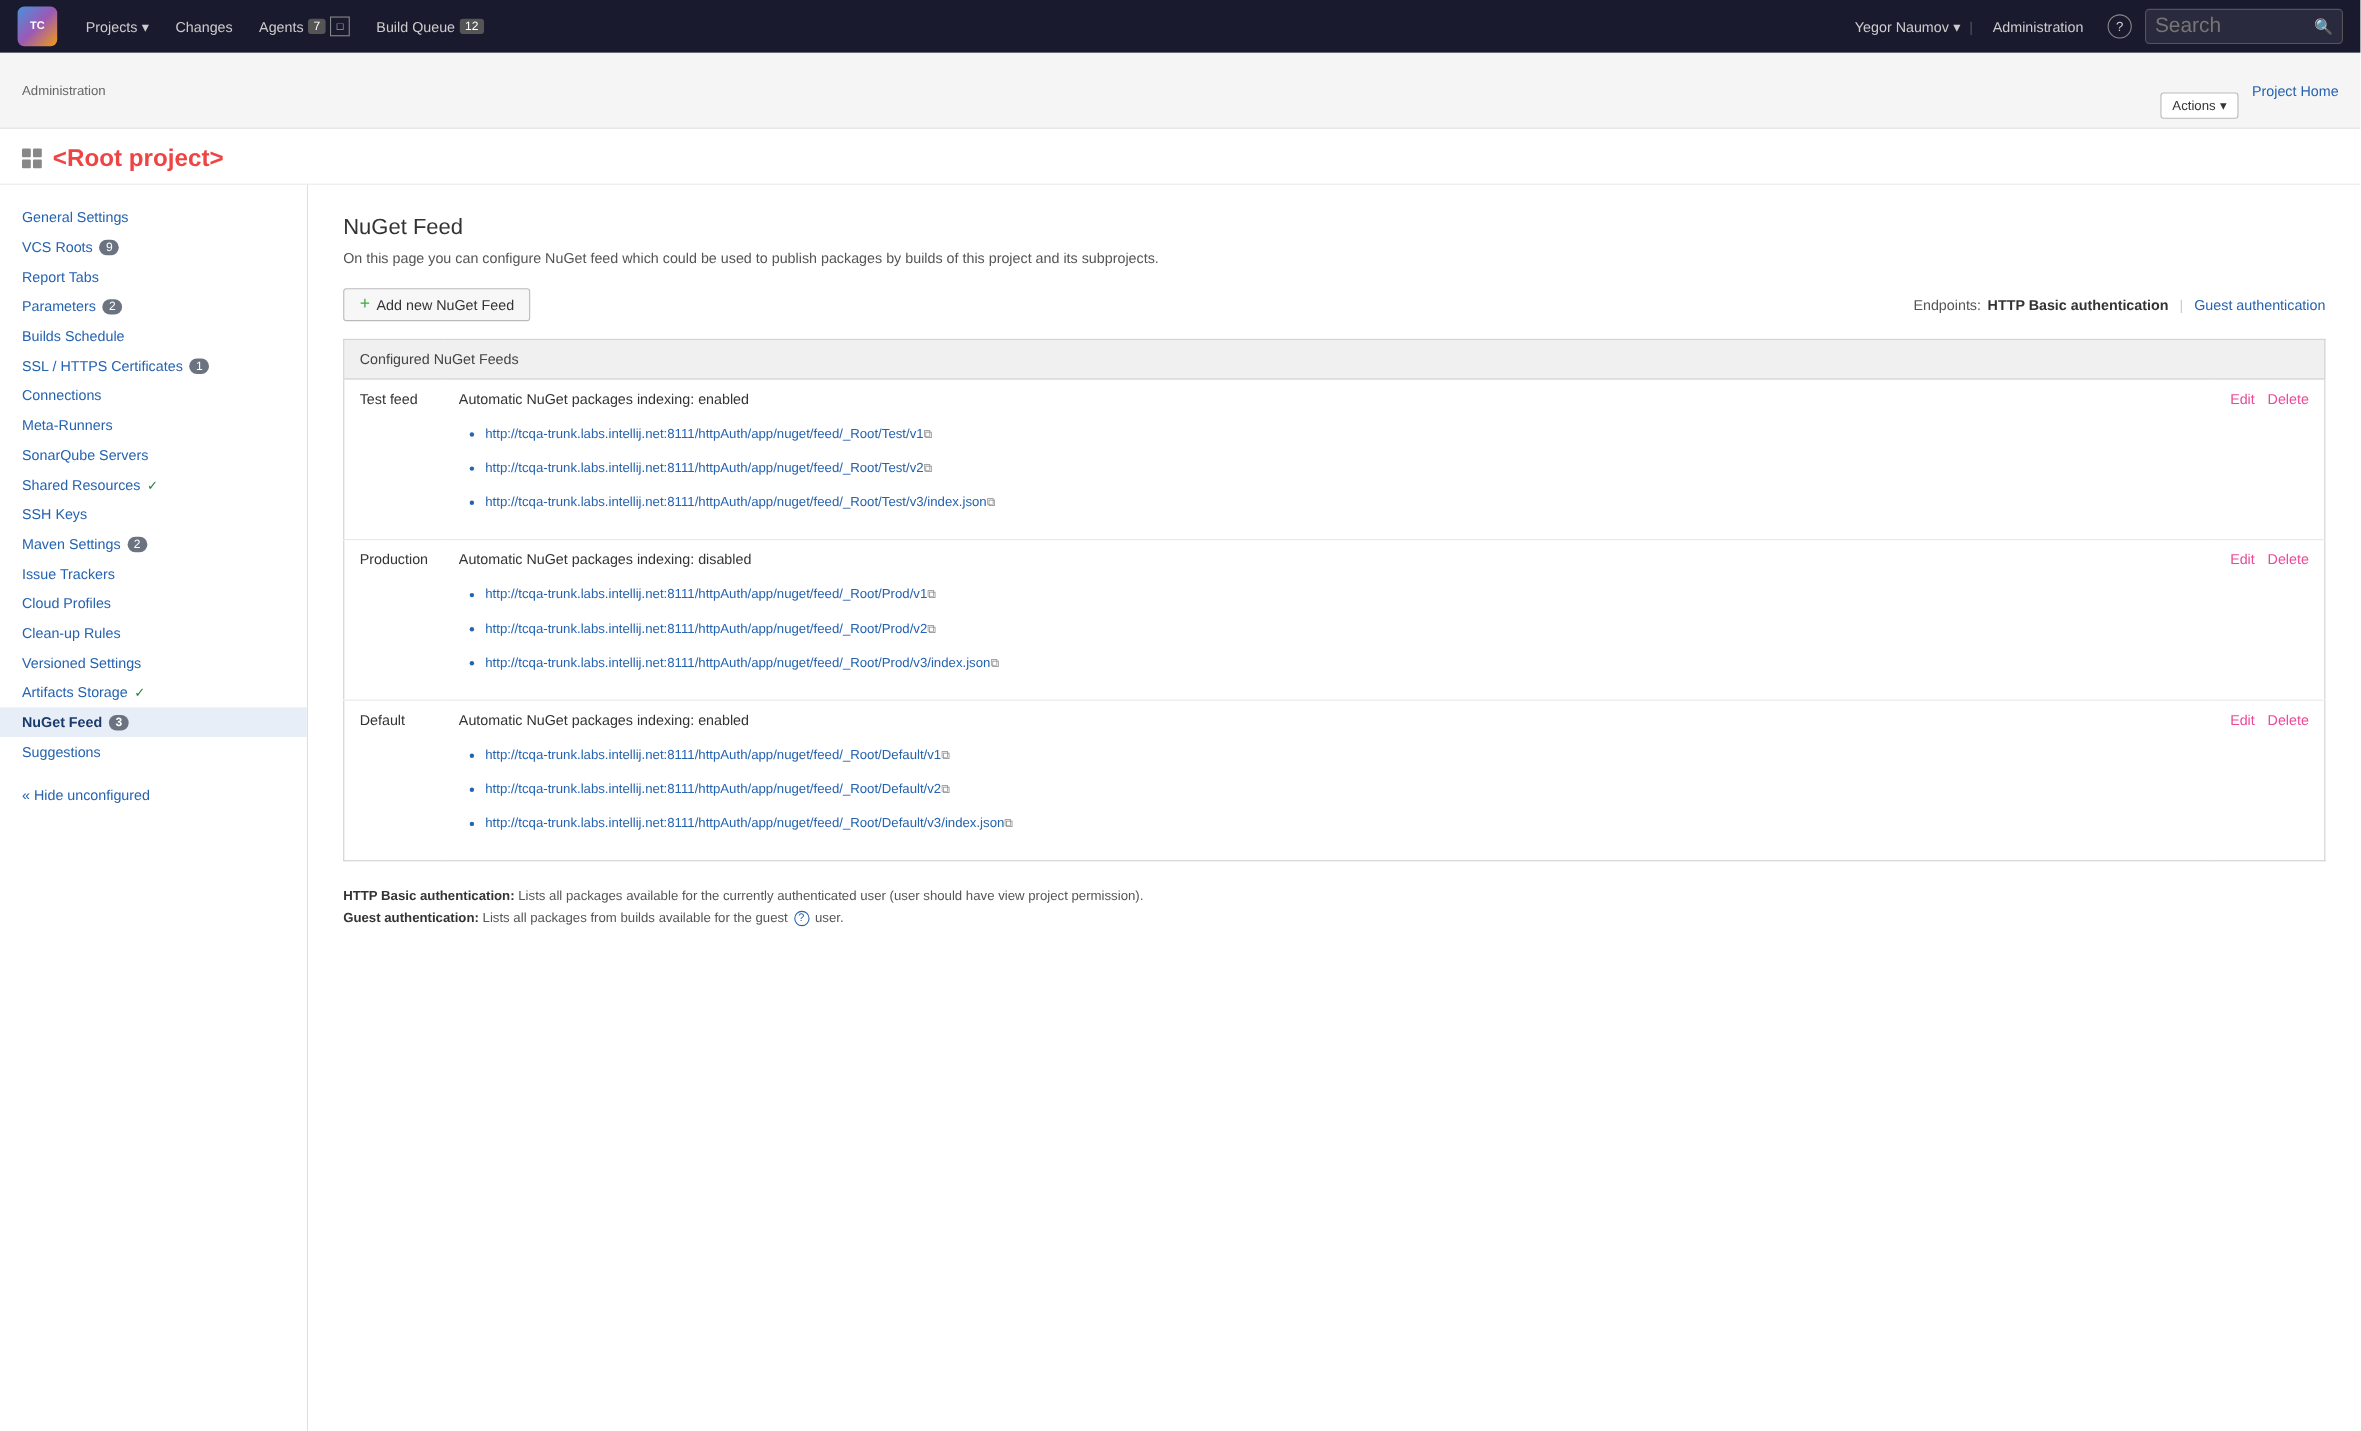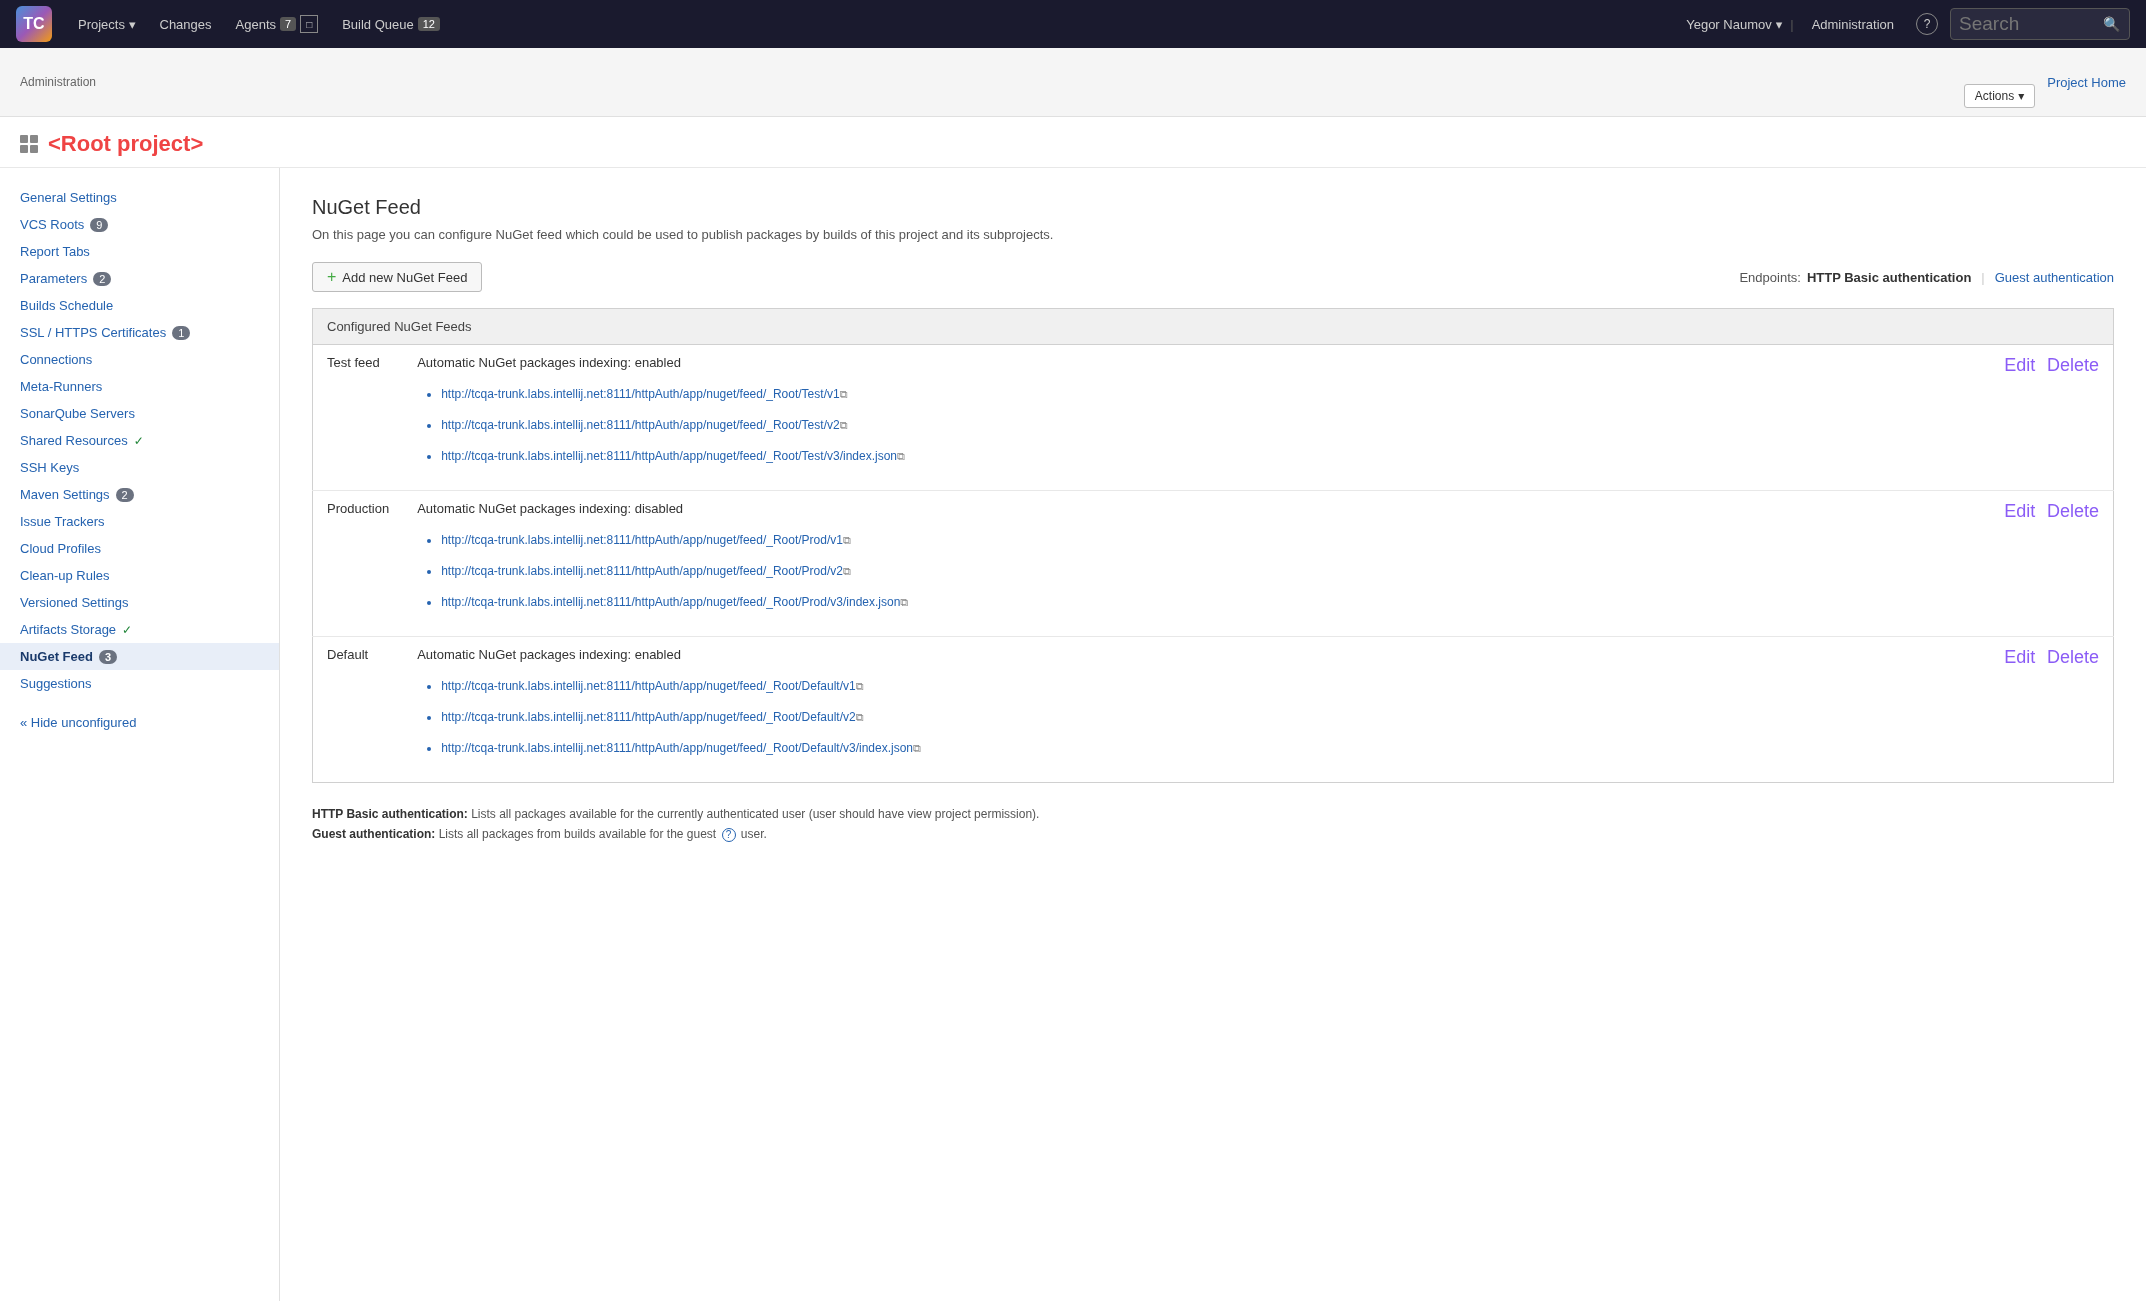--- a/index.html
+++ b/index.html
@@ -16,21 +16,21 @@
     }
     .nav-logo {
       width: 36px; height: 36px;
       background: linear-gradient(135deg, #4a90d9, #9b59b6, #f39c12);
       border-radius: 6px;
       display: flex; align-items: center; justify-content: center;
       margin-right: 12px;
       flex-shrink: 0;
     }
     .nav-logo-text {
-      color: white; font-size: 16px; font-weight: bold; line-height: 1;
+      color: white; font-size: 10px; font-weight: bold; line-height: 1;
     }
     .nav-item {
       color: #ccc;
       padding: 6px 10px;
       border-radius: 4px;
       cursor: pointer;
       display: flex; align-items: center; gap: 4px;
       font-size: 13px;
       white-space: nowrap;
     }
@@ -222,21 +222,21 @@
       font-size: 13px;
     }
     .feed-table tr:last-child td { border-bottom: none; }
     .feed-name { font-weight: 400; color: #333; white-space: nowrap; padding-right: 8px; }
     .feed-info { color: #333; }
     .feed-status { font-weight: 500; color: #333; margin-bottom: 4px; }
     .feed-url { color: #2563b0; font-size: 12px; display: flex; align-items: center; gap: 4px; margin: 17px 0; }
     .feed-url-copy { color: #888; font-size: 11px; cursor: pointer; }
     .feed-actions { white-space: nowrap; text-align: right; }
     .feed-edit, .feed-delete {
-      color: #8b5cf6; cursor: pointer; font-size: 18px;
+      color: #ec4899; cursor: pointer; font-size: 13px;
     }
     .feed-actions-sep { color: #ccc; margin: 0 4px; }
 
     
     .footnote { font-size: 12px; color: #555; margin-bottom: 6px; }
     .footnote strong { color: #333; }
     .help-icon {
       display: inline-flex; align-items: center; justify-content: center;
       width: 14px; height: 14px;
       border: 1px solid #2563b0;

